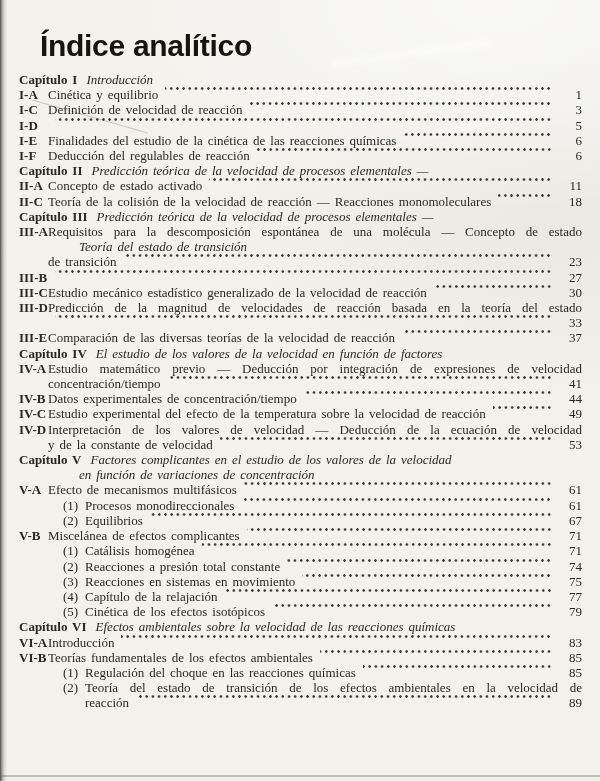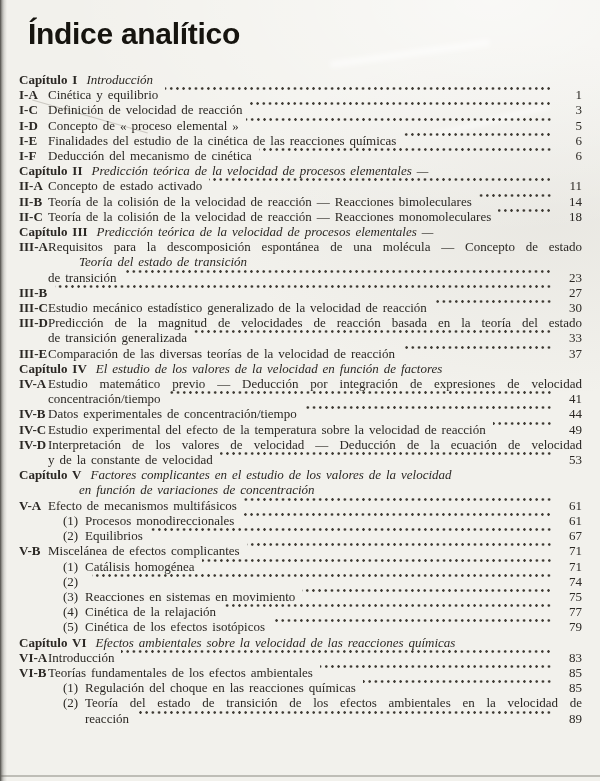--- a/index.html
+++ b/index.html
@@ -11,21 +11,21 @@
       radial-gradient(130% 55% at 82% 0%, rgba(255,255,255,.55), rgba(255,255,255,0) 55%),
       radial-gradient(90% 38% at 92% 28%, rgba(131,125,113,.08), rgba(131,125,113,0) 60%),
       var(--background,#f2f1ec);}
   .gutter{position:absolute;left:0;top:0;bottom:0;width:7px;
     background:linear-gradient(90deg, rgba(40,38,33,.82) 0, rgba(40,38,33,.38) 2px, rgba(40,38,33,.14) 4px, rgba(40,38,33,0) 7px);}
   .bottom-edge{position:absolute;left:0;right:0;top:775px;height:2px;background:rgba(95,92,84,.35);}
   .streak{position:absolute;background:rgba(255,255,255,.5);filter:blur(2px);}
   .s1{width:160px;height:7px;left:330px;top:50px;transform:rotate(-8deg);}
   .s2{width:120px;height:6px;left:430px;top:118px;transform:rotate(-14deg);background:rgba(255,255,255,.42);}
   .scratch{position:absolute;width:120px;height:1px;left:30px;top:116px;transform:rotate(16deg);background:rgba(110,104,94,.30);}
-  .title{position:absolute;left:24px;top:13px;margin:4px;
+  .title{position:absolute;left:24px;top:13px;margin:16px;
     font-family:"Liberation Sans","DejaVu Sans",sans-serif;
     font-size:30px;font-weight:700;letter-spacing:-.3px;color:var(--title,#16140f);}
   .toc{position:absolute;left:19px;right:18px;top:72px;font-size:13px;line-height:15.2px;word-spacing:.13em;}
   .row{display:flex;align-items:center;}
   .label{white-space:nowrap;}
   .chapter .label{font-weight:700;margin-right:9px;}
   .chapter .text,.chapter-cont .text{font-style:italic;}
   .chapter-cont{padding-left:60px;}
   .entry .label,.entry-open .label{flex:0 0 29px;font-weight:700;}
   .entry-cont{padding-left:29px;}
@@ -60,53 +60,46 @@
         <span class="page-num">1</span>
       </div>
       <div class="row entry">
         <span class="label">I-C</span>
         <span class="text">Definición de velocidad de reacción</span>
         <span class="leader"></span>
         <span class="page-num">3</span>
       </div>
       <div class="row entry">
         <span class="label">I-D</span>
-        <span class="text">Concepto de « proceso elemental »</span>
         <span class="leader"></span>
         <span class="page-num">5</span>
       </div>
       <div class="row entry">
         <span class="label">I-E</span>
         <span class="text">Finalidades del estudio de la cinética de las reacciones químicas</span>
         <span class="leader"></span>
         <span class="page-num">6</span>
       </div>
       <div class="row entry">
         <span class="label">I-F</span>
-        <span class="text">Deducción del mecanismo de cinética</span>
+        <span class="text">Deducción del regulables de reacción</span>
         <span class="leader"></span>
         <span class="page-num">6</span>
       </div>
       <div class="row chapter">
         <span class="label">Capítulo II</span>
         <span class="text">Predicción teórica de la velocidad de procesos elementales —</span>
       </div>
       <div class="row entry">
         <span class="label">II-A</span>
         <span class="text">Concepto de estado activado</span>
         <span class="leader"></span>
         <span class="page-num">11</span>
       </div>
       <div class="row entry">
-        <span class="label">II-B</span>
-        <span class="text">Teoría de la colisión de la velocidad de reacción — Reacciones bimoleculares</span>
-        <span class="leader"></span>
-        <span class="page-num">14</span>
-      </div>
-      <div class="row entry">
         <span class="label">II-C</span>
         <span class="text">Teoría de la colisión de la velocidad de reacción — Reacciones monomoleculares</span>
         <span class="leader"></span>
         <span class="page-num">18</span>
       </div>
       <div class="row chapter">
         <span class="label">Capítulo III</span>
         <span class="text">Predicción teórica de la velocidad de procesos elementales —</span>
       </div>
       <div class="row entry-open">
@@ -130,21 +123,20 @@
         <span class="label">III-C</span>
         <span class="text">Estudio mecánico estadístico generalizado de la velocidad de reacción</span>
         <span class="leader"></span>
         <span class="page-num">30</span>
       </div>
       <div class="row entry-open">
         <span class="label">III-D</span>
         <span class="text">Predicción de la magnitud de velocidades de reacción basada en la teoría del estado</span>
       </div>
       <div class="row entry-cont">
-        <span class="text">de transición generalizada</span>
         <span class="leader"></span>
         <span class="page-num">33</span>
       </div>
       <div class="row entry">
         <span class="label">III-E</span>
         <span class="text">Comparación de las diversas teorías de la velocidad de reacción</span>
         <span class="leader"></span>
         <span class="page-num">37</span>
       </div>
       <div class="row chapter">
@@ -213,32 +205,33 @@
         <span class="page-num">71</span>
       </div>
       <div class="row sub">
         <span class="label">(1)</span>
         <span class="text">Catálisis homogénea</span>
         <span class="leader"></span>
         <span class="page-num">71</span>
       </div>
       <div class="row sub">
         <span class="label">(2)</span>
+        <span class="text">Reacciones a presión total constante</span>
         <span class="leader"></span>
         <span class="page-num">74</span>
       </div>
       <div class="row sub">
         <span class="label">(3)</span>
         <span class="text">Reacciones en sistemas en movimiento</span>
         <span class="leader"></span>
         <span class="page-num">75</span>
       </div>
       <div class="row sub">
         <span class="label">(4)</span>
-        <span class="text">Cinética de la relajación</span>
+        <span class="text">Capítulo de la relajación</span>
         <span class="leader"></span>
         <span class="page-num">77</span>
       </div>
       <div class="row sub">
         <span class="label">(5)</span>
         <span class="text">Cinética de los efectos isotópicos</span>
         <span class="leader"></span>
         <span class="page-num">79</span>
       </div>
       <div class="row chapter">

